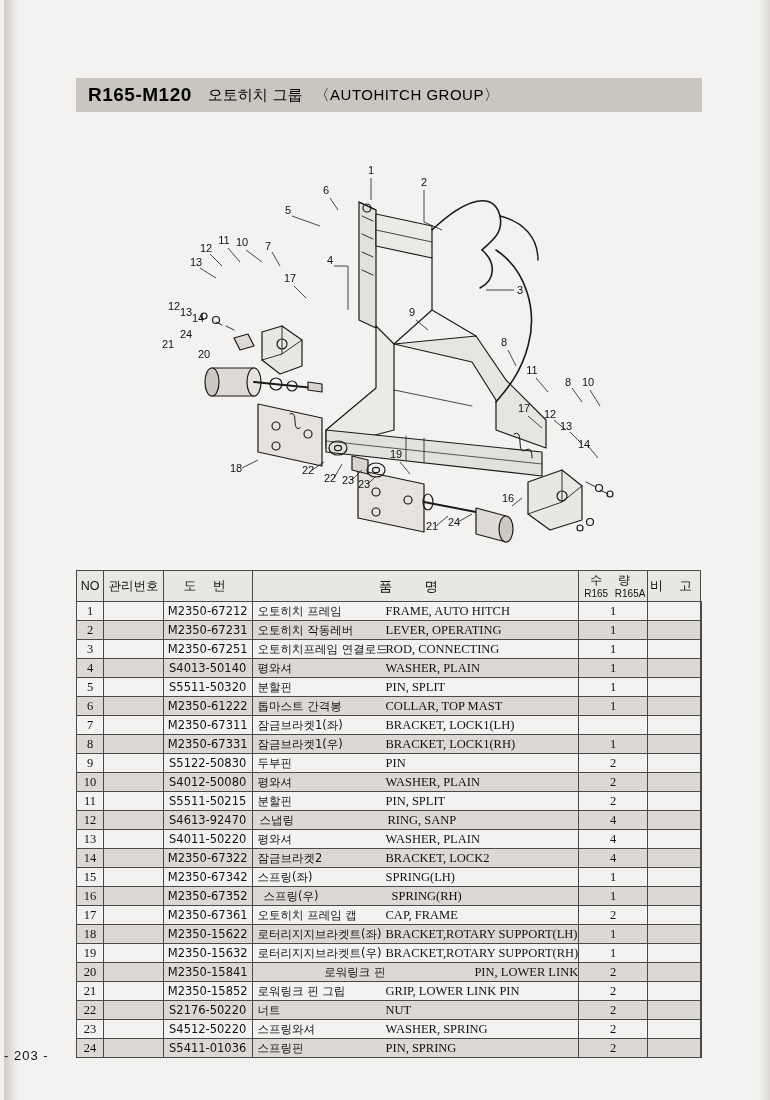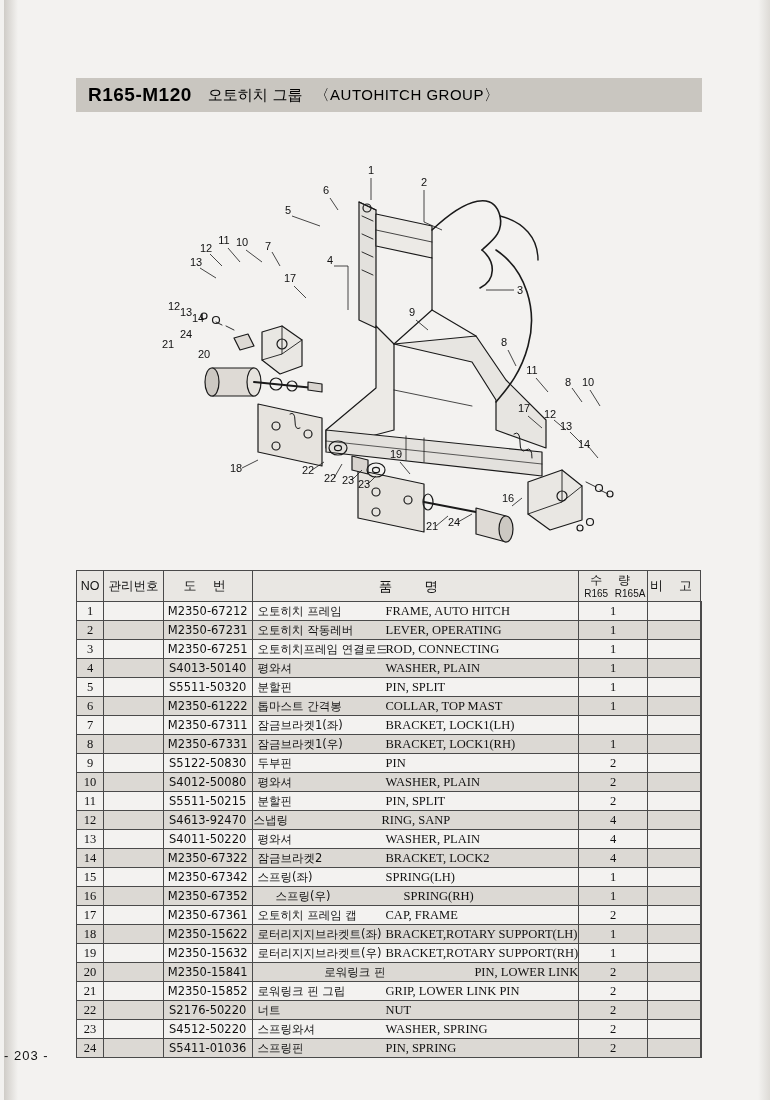--- a/index.html
+++ b/index.html
@@ -509,21 +509,21 @@
               </div>
             </td>
             <td class="c-q1">2</td>
             <td class="c-q2"></td>
             <td class="c-remark"></td>
           </tr>
           <tr class="alt">
             <td class="c-no">12</td>
             <td class="c-ctrl"></td>
             <td class="c-dwg">S4613-92470</td>
-            <td style="padding-left: 1px;">
+            <td style="padding-left: 7px;">
               <div class="name-split">
                 <span class="name-ko">스냅링</span>
                 <span class="name-en">RING, SANP</span>
               </div>
             </td>
             <td class="c-q1">4</td>
             <td class="c-q2"></td>
             <td class="c-remark"></td>
           </tr>
           <tr>
@@ -565,21 +565,21 @@
               </div>
             </td>
             <td class="c-q1">1</td>
             <td class="c-q2"></td>
             <td class="c-remark"></td>
           </tr>
           <tr class="alt">
             <td class="c-no">16</td>
             <td class="c-ctrl"></td>
             <td class="c-dwg">M2350-67352</td>
-            <td style="padding-left: 23px;">
+            <td style="padding-left: 11px;">
               <div class="name-split">
                 <span class="name-ko">스프링(우)</span>
                 <span class="name-en">SPRING(RH)</span>
               </div>
             </td>
             <td class="c-q1">1</td>
             <td class="c-q2"></td>
             <td class="c-remark"></td>
           </tr>
           <tr>

